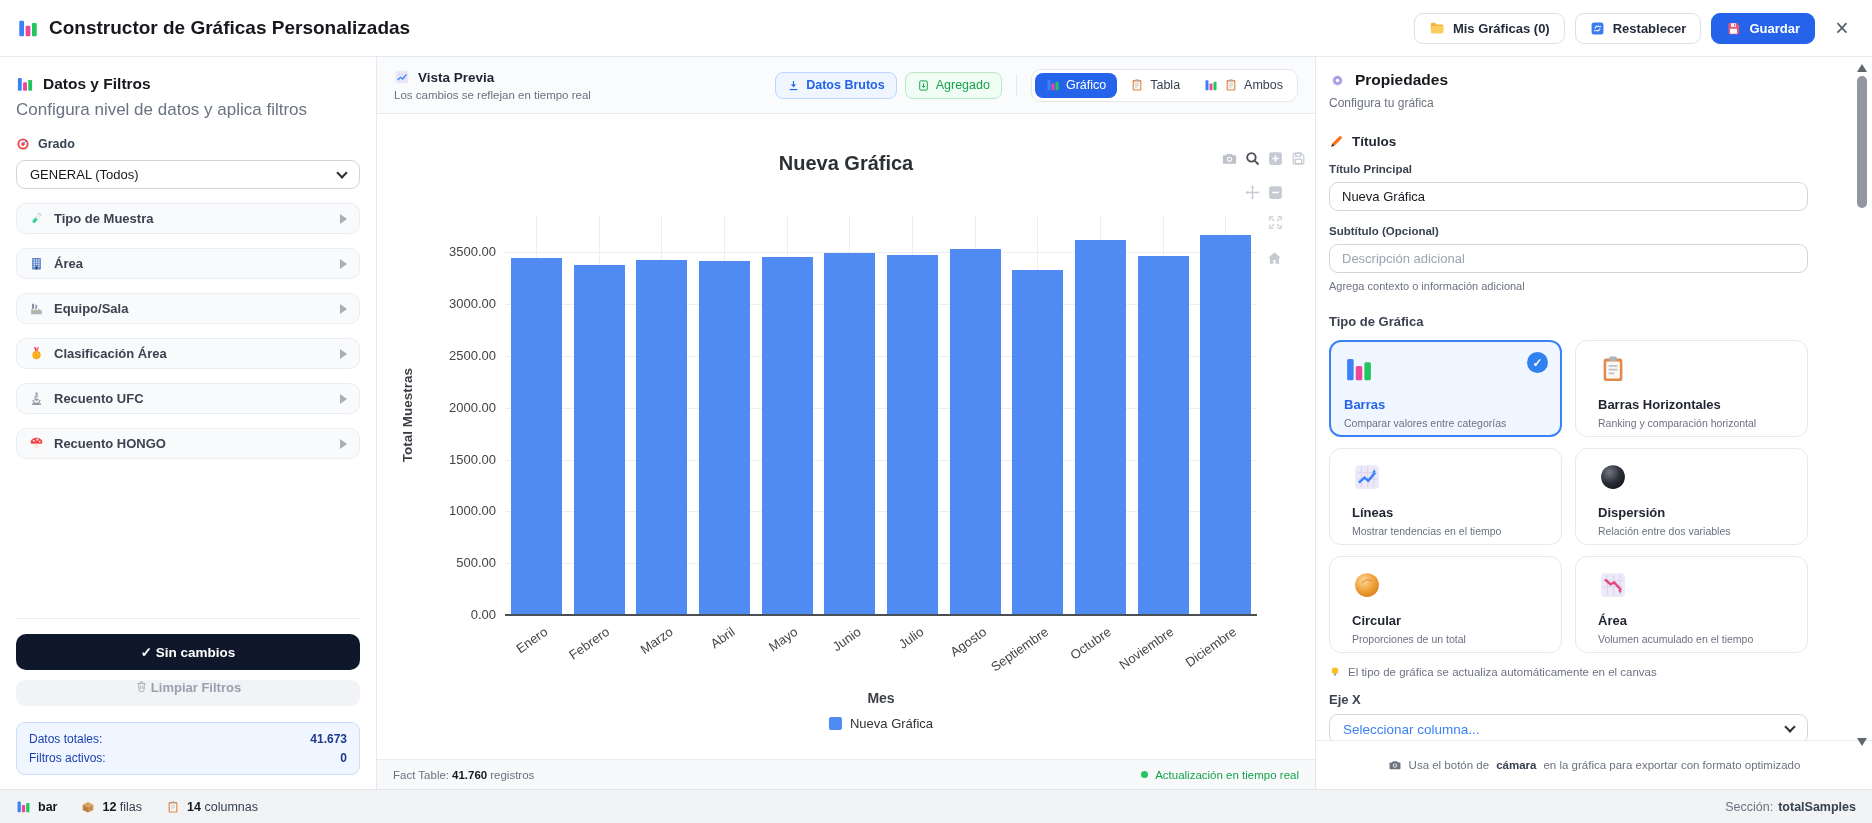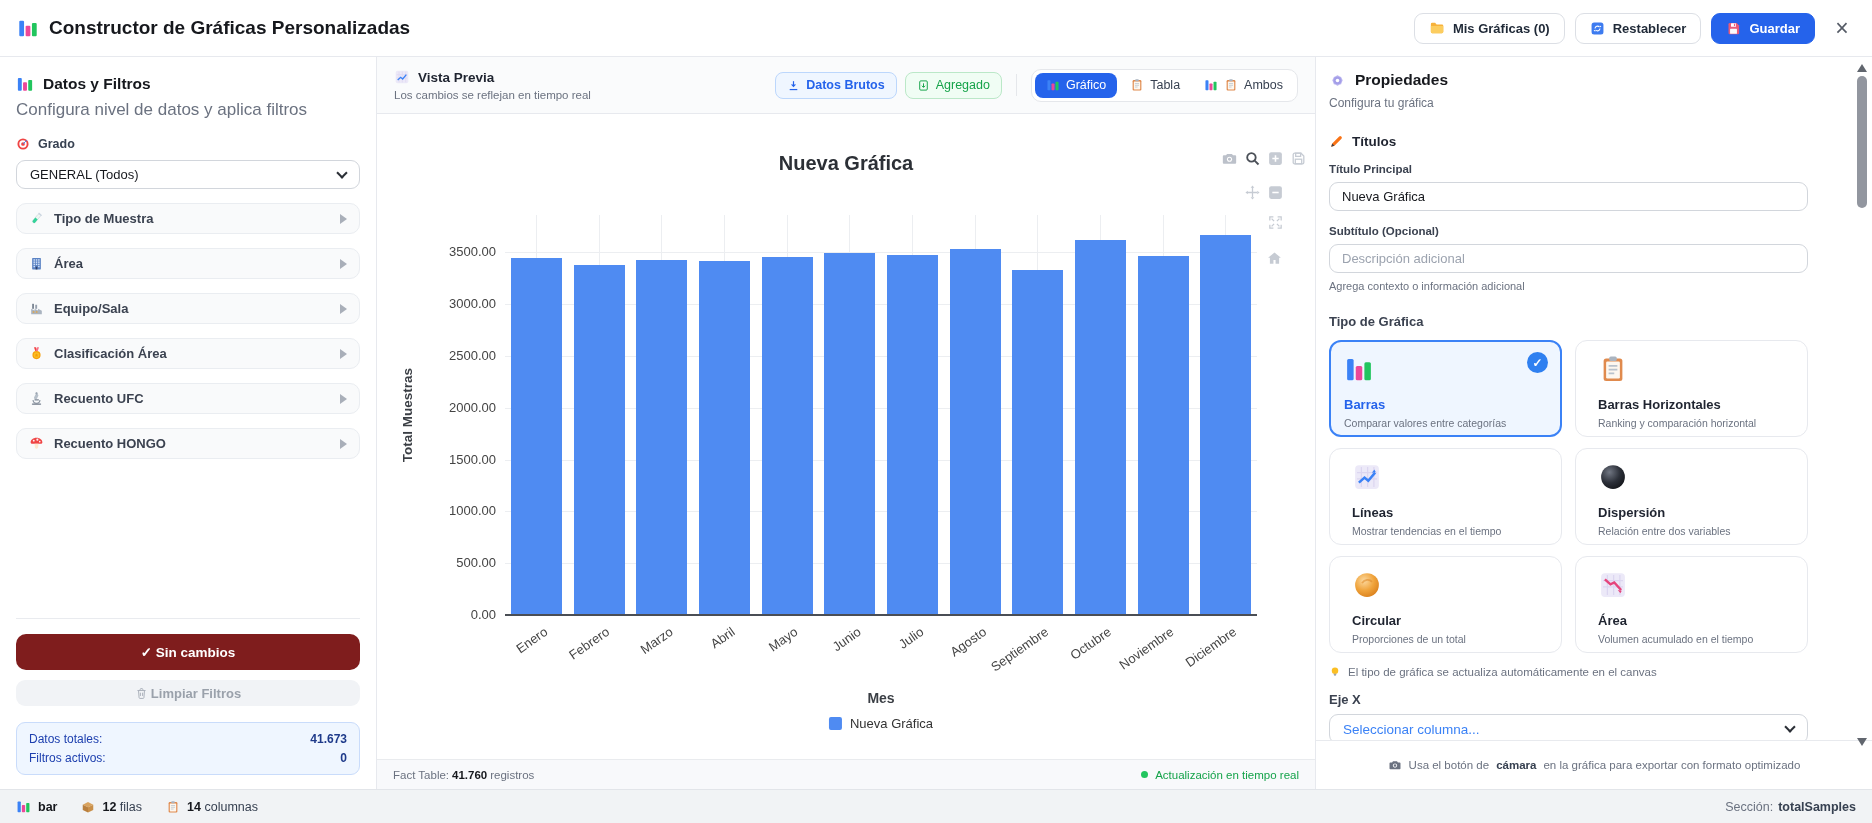--- a/index.html
+++ b/index.html
@@ -23,22 +23,22 @@
 .grade-row{margin-top:17px;display:flex;align-items:center;gap:8px;font-size:12.5px;font-weight:bold;color:#374151}
 .selectbox{margin-top:9px;height:29px;border:1px solid #d2d6dc;border-radius:9px;background:#fff;display:flex;align-items:center;padding:0 13px;font-size:13px;color:#16181d}
 .selectbox .chev-d{margin-left:auto}
 .chev-d{width:8px;height:8px;border-right:2px solid #2b2f36;border-bottom:2px solid #2b2f36;transform:rotate(45deg);margin-top:-4px;flex:0 0 auto}
 .filters{margin-top:14px;display:flex;flex-direction:column;gap:14px}
 .f-item{height:31px;background:#f9fafb;border:1px solid #eaedf1;border-radius:10px;display:flex;align-items:center;padding:12px 12px;gap:10px}
 .f-label{font-size:13px;font-weight:bold;color:#3b4250}
 .chev-r{margin-left:auto;width:0;height:0;border-top:5px solid transparent;border-bottom:5px solid transparent;border-left:7px solid #a9afb9}
 .sb-spacer{flex:1}
 .sb-bottom{border-top:1px solid #e9ebef;padding-top:15px}
-.btn-nochange{height:36px;border-radius:10px;background:#7f1d1d;color:#fff;font-size:13.5px;font-weight:bold;display:flex;align-items:center;justify-content:center;gap:8px}
-.btn-clear{margin-top:10px;height:26px;border-radius:9px;background:#f1f3f6;color:#9aa1ab;font-size:13px;font-weight:bold;display:flex;align-items:center;justify-content:center;gap:3px}
+.btn-nochange{height:36px;border-radius:10px;background:#0f172a;color:#fff;font-size:13.5px;font-weight:bold;display:flex;align-items:center;justify-content:center;gap:8px}
+.btn-clear{margin-top:10px;height:26px;border-radius:9px;background:#f1f3f6;color:#9aa1ab;font-size:13px;font-weight:bold;display:flex;justify-content:center;gap:3px}
 .infobox{margin-top:16px;background:#eff6ff;border:1px solid #c9dcfb;border-radius:9px;padding:9px 12px;display:flex;flex-direction:column;gap:5px}
 .info-row{display:flex;justify-content:space-between;font-size:12px;color:#1e40af}
 .info-row b{color:#1e3a8a}
 
 .center{flex:1;display:flex;flex-direction:column;min-width:0}
 .pv-hdr{height:57px;flex:0 0 auto;background:#fafbfc;border-bottom:1px solid #e7e9ee;display:flex;align-items:center;padding:0 17px}
 .pv-left{display:flex;flex-direction:column;gap:4px}
 .pv-t{display:flex;align-items:center;gap:8px;font-size:13.5px;font-weight:bold;color:#1f2430}
 .pv-s{font-size:11.5px;color:#6b7280}
 .pv-right{margin-left:auto;display:flex;align-items:center;gap:8px}

